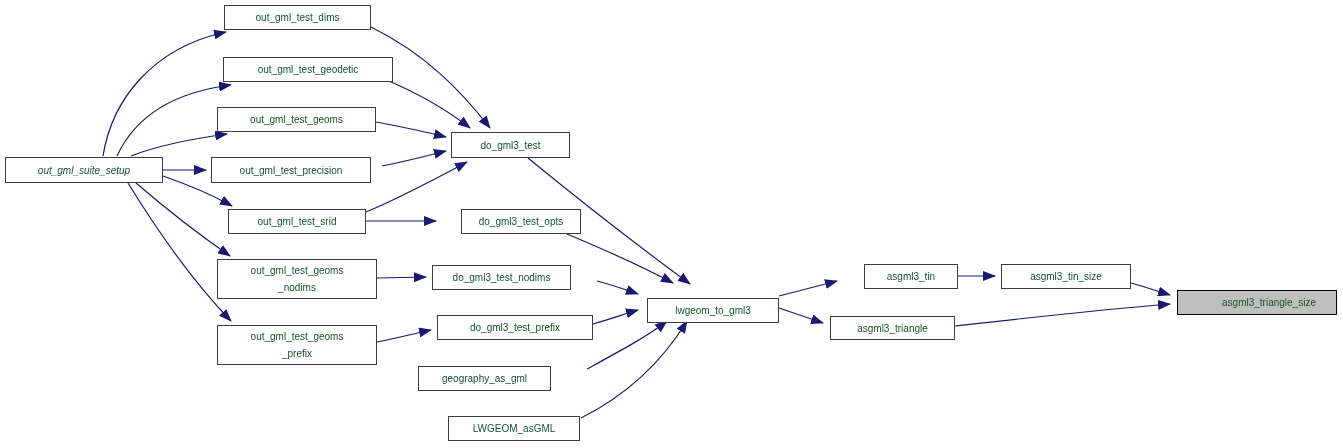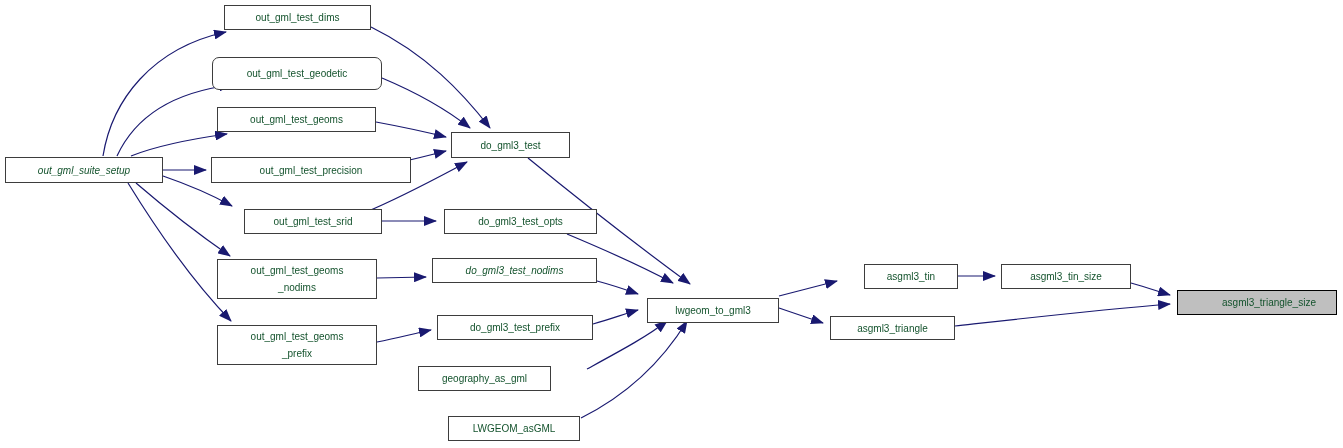--- a/index.html
+++ b/index.html
@@ -80,31 +80,31 @@
 
     <path class="edge" d="M779,296 C799,291 818,286 837,281" marker-end="url(#arrow)"></path>
     <path class="edge" d="M779,308 C794,313 808,318 823,323" marker-end="url(#arrow)"></path>
     <path class="edge" d="M938,276 L995,276" marker-end="url(#arrow)"></path>
     <path class="edge" d="M1131,283 C1145,287 1157,291 1170,295" marker-end="url(#arrow)"></path>
     <path class="edge" d="M955,326 C1027,318 1097,310 1170,304" marker-end="url(#arrow)"></path>
   </svg>
 
   <div class="node" style="left:5px;   top:157px; width:158px; height:26px;font-style:italic;">out_gml_suite_setup</div>
   <div class="node" style="left:224px; top:5px;   width:147px; height:25px;">out_gml_test_dims</div>
-  <div class="node" style="left:212px; top:57px;  width:170px; height:33px;border-radius:7px;">out_gml_test_geodetic</div>
+  <div class="node" style="left:223px; top:57px;  width:170px; height:25px;">out_gml_test_geodetic</div>
   <div class="node" style="left:217px; top:107px; width:159px; height:25px;">out_gml_test_geoms</div>
-  <div class="node" style="left:211px; top:157px; width:200px; height:26px;">out_gml_test_precision</div>
-  <div class="node" style="left:244px; top:209px; width:138px; height:25px;">out_gml_test_srid</div>
+  <div class="node" style="left:211px; top:157px; width:160px; height:26px;">out_gml_test_precision</div>
+  <div class="node" style="left:228px; top:209px; width:138px; height:25px;">out_gml_test_srid</div>
   <div class="node" style="left:217px; top:259px; width:160px; height:40px;">out_gml_test_geoms
 _nodims</div>
   <div class="node" style="left:217px; top:325px; width:160px; height:40px;">out_gml_test_geoms
 _prefix</div>
   <div class="node" style="left:451px; top:132px; width:119px; height:26px;">do_gml3_test</div>
-  <div class="node" style="left:444px; top:209px; width:153px; height:25px;">do_gml3_test_opts</div>
-  <div class="node" style="left:432px; top:258px; width:165px; height:25px;font-style:italic;">do_gml3_test_nodims</div>
+  <div class="node" style="left:461px; top:209px; width:120px; height:25px;">do_gml3_test_opts</div>
+  <div class="node" style="left:432px; top:265px; width:139px; height:25px;">do_gml3_test_nodims</div>
   <div class="node" style="left:437px; top:315px; width:156px; height:25px;">do_gml3_test_prefix</div>
   <div class="node" style="left:418px; top:366px; width:133px; height:25px;">geography_as_gml</div>
   <div class="node" style="left:448px; top:416px; width:132px; height:25px;">LWGEOM_asGML</div>
   <div class="node" style="left:647px; top:298px; width:132px; height:25px;">lwgeom_to_gml3</div>
   <div class="node" style="left:844px; top:264px; width:94px;  height:25px;margin-left:20px;">asgml3_tin</div>
   <div class="node" style="left:1001px;top:264px; width:130px; height:25px;">asgml3_tin_size</div>
   <div class="node" style="left:830px; top:316px; width:125px; height:24px;">asgml3_triangle</div>
   <div class="node current" style="left:1177px;top:290px; width:160px; height:25px;padding-left:24px;">asgml3_triangle_size</div>
 
 </div>

